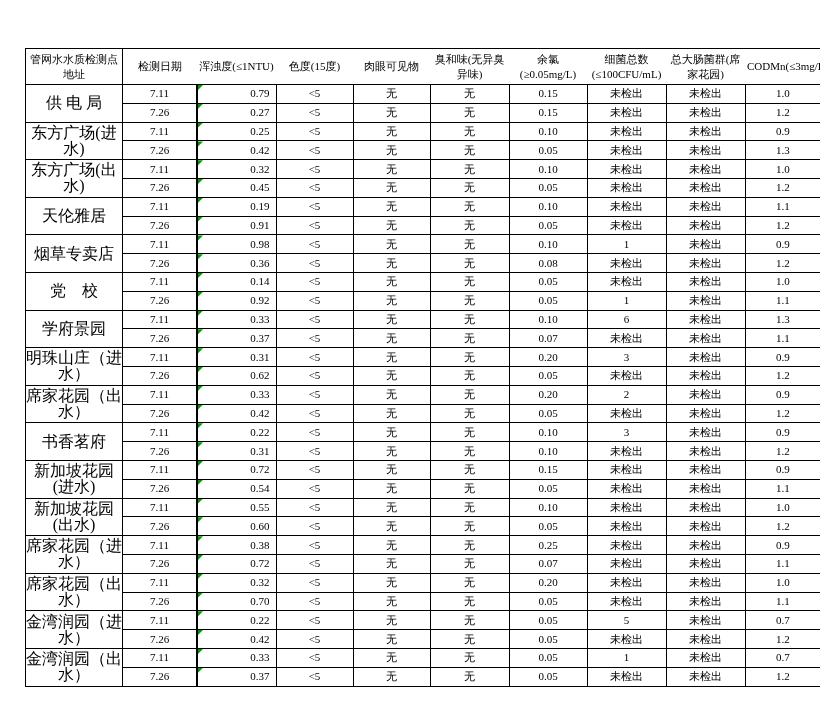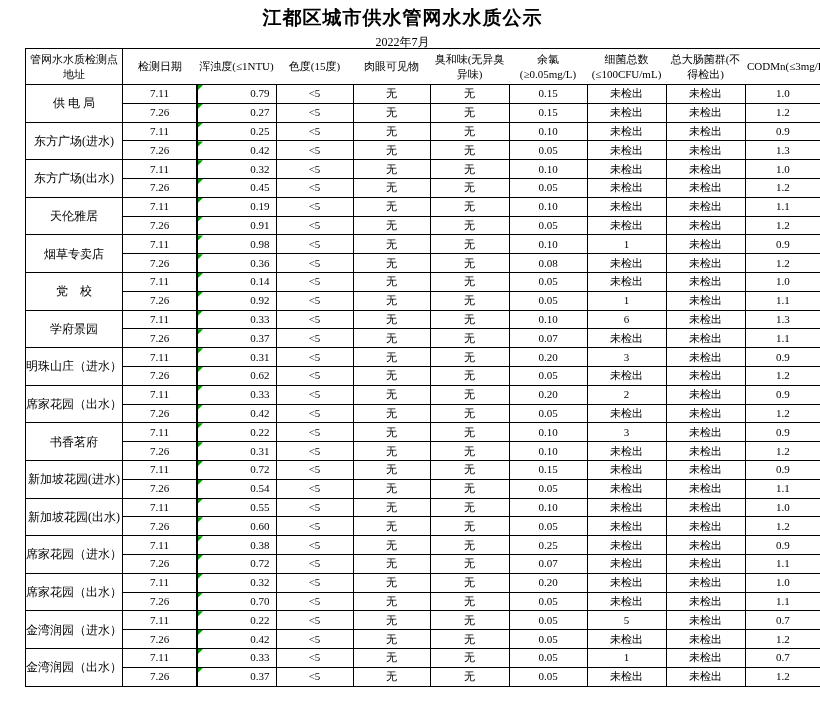--- a/index.html
+++ b/index.html
@@ -12,45 +12,43 @@
             font-size:12px;font-family:"Liberation Serif",serif;}
   table.wq{position:absolute;left:25px;top:48px;width:753px;border-collapse:collapse;
            table-layout:fixed;border:1px solid #000;
            font-family:"Liberation Serif",serif;}
   .wq th,.wq td{border:1px solid #000;text-align:center;vertical-align:middle;
                 padding:0;font-weight:normal;overflow:hidden;}
   .wq th{height:35px;font-size:11px;line-height:1.3;padding:0 2px;}
   
   .wq th.hv{border-left-style:hidden;}
   .wq td{height:17.8px;font-size:11px;line-height:1;}
-  .wq td.loc{font-size:12px;}
+  .wq td.loc{font-size:16px;}
   .wq td.turb{border-left-width:2px;position:relative;padding-left:46px;}
   .tri{position:absolute;top:0;left:0;width:5px;height:5px;
        clip-path:polygon(0 0,100% 0,0 100%);}
   .c0{width:92px}.c1{width:70px}.c2{width:75px}.c3{width:73px}.c4{width:73px}
   .c5{width:75px}.c6{width:74px}.c7{width:75px}.c8{width:75px}.c9{width:71px}
 </style>
 </head>
 <body>
 
 <div class="page">
-  <h1 class="title">江都区城市供水管网水水质公示</h1>
-  <div class="subtitle">2022年7月</div>
   <table class="wq">
     <thead>
       <tr id="header-row">
           <th class="c0">管网水水质检测点地址</th>
           <th class="c1">检测日期</th>
           <th class="c2 hv">浑浊度(≤1NTU)</th>
           <th class="c3 hv">色度(15度)</th>
           <th class="c4 hv">肉眼可见物</th>
           <th class="c5 hv">臭和味(无异臭异味)</th>
           <th class="c6 hv">余氯(≥0.05mg/L)</th>
           <th class="c7 hv">细菌总数(≤100CFU/mL)</th>
-          <th class="c8 hv">总大肠菌群(不得检出)</th>
+          <th class="c8 hv">总大肠菌群(席家花园)</th>
           <th class="c9 hv">CODMn(≤3mg/L)</th>
         </tr>
     </thead>
     <tbody id="table-body">
         <tr>
           <td rowspan="2" class="loc c0">供 电 局</td>
           <td>7.11</td>
           <td class="turb"><span class="tri" style="background: rgb(0, 153, 0);"></span><span>0.79</span></td>
           <td>&lt;5</td>
           <td>无</td>

